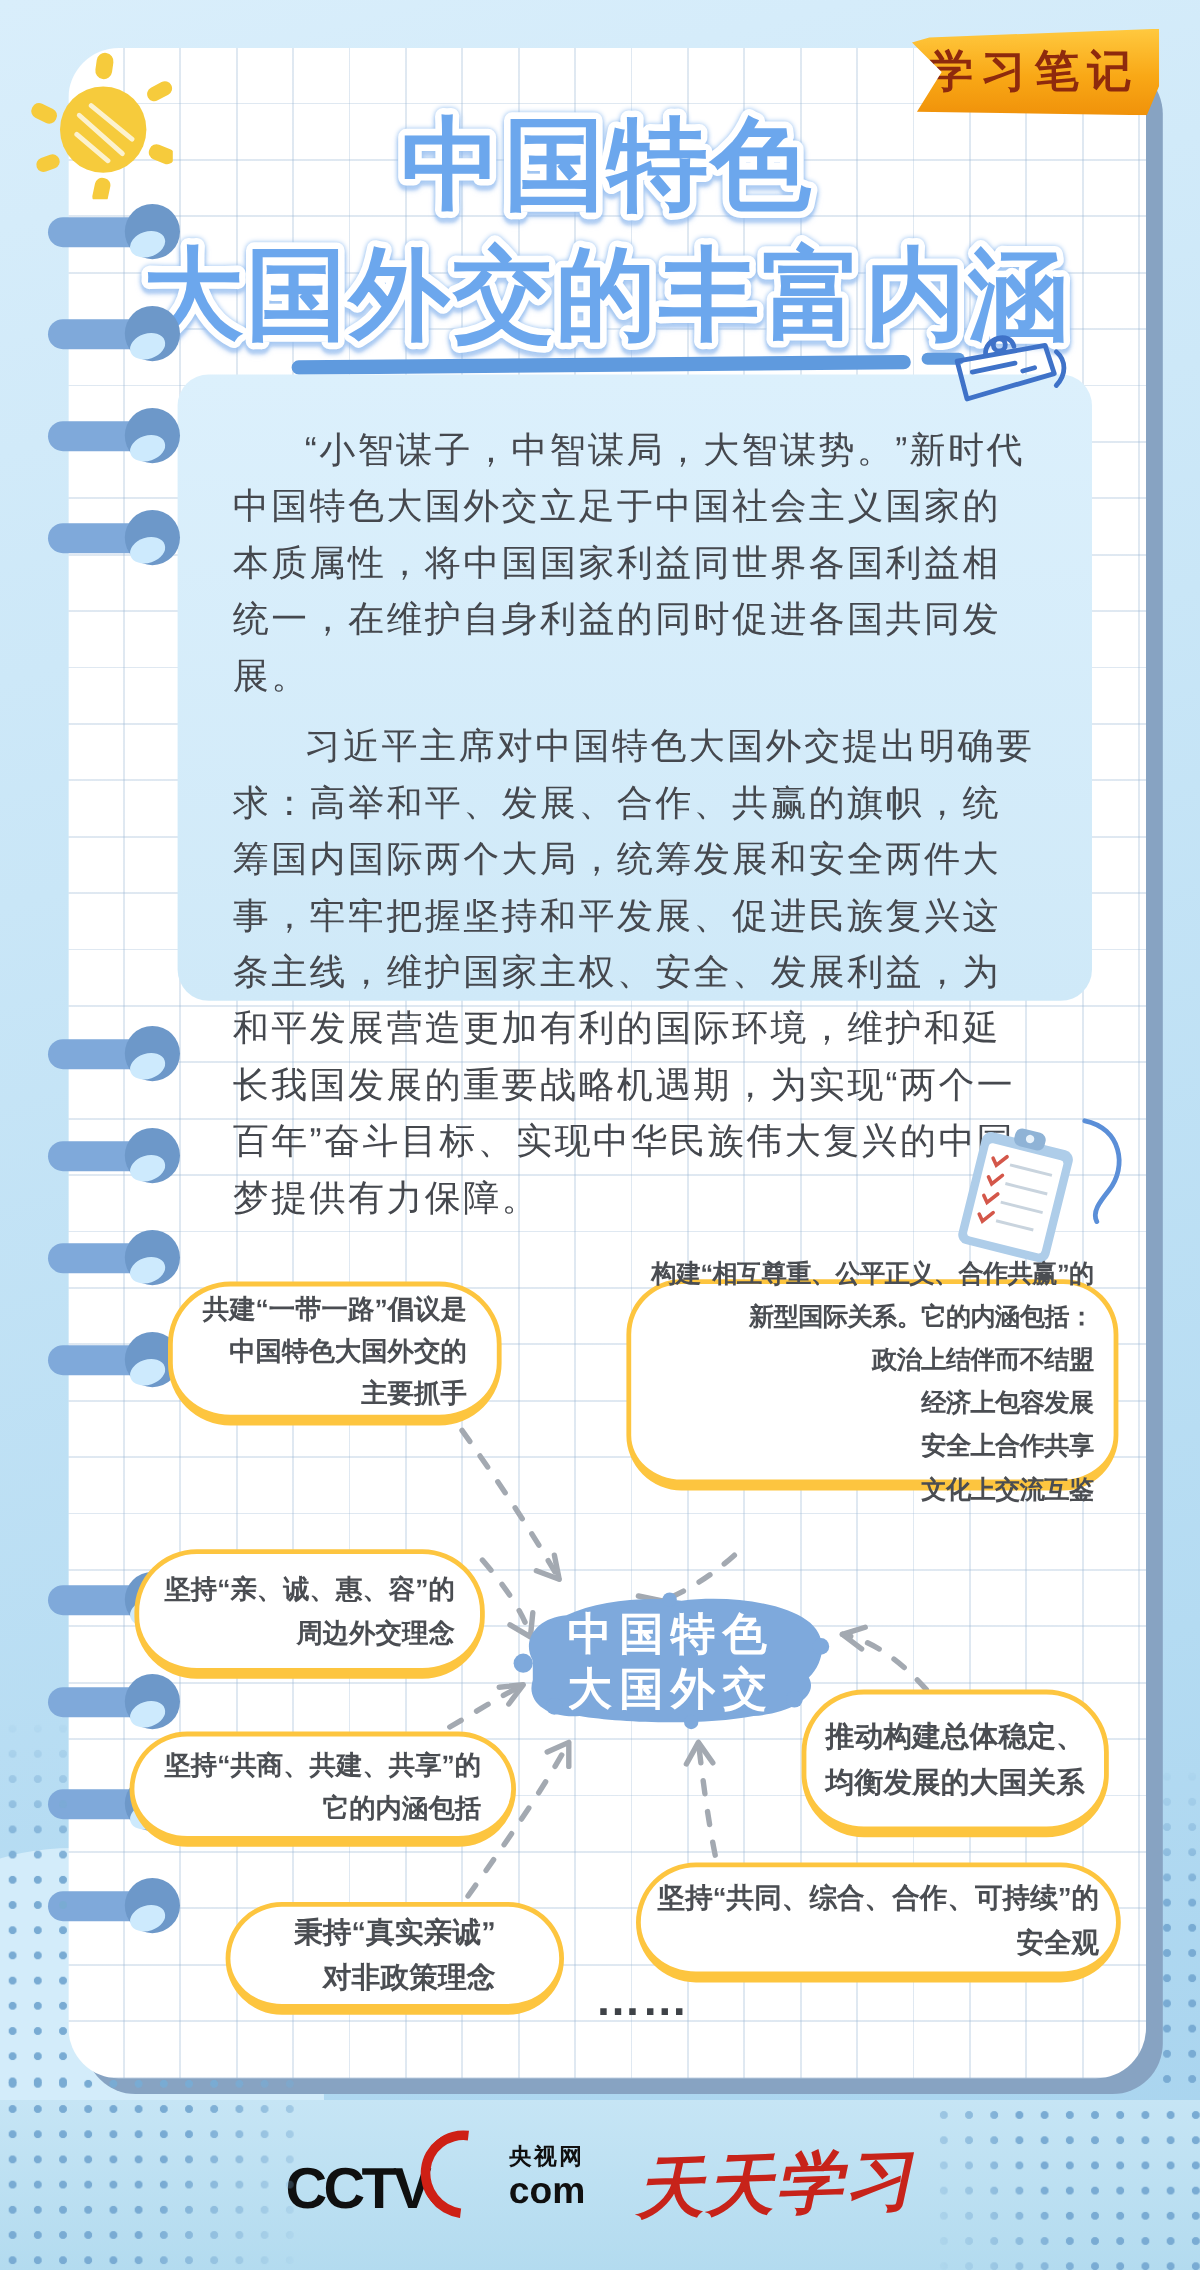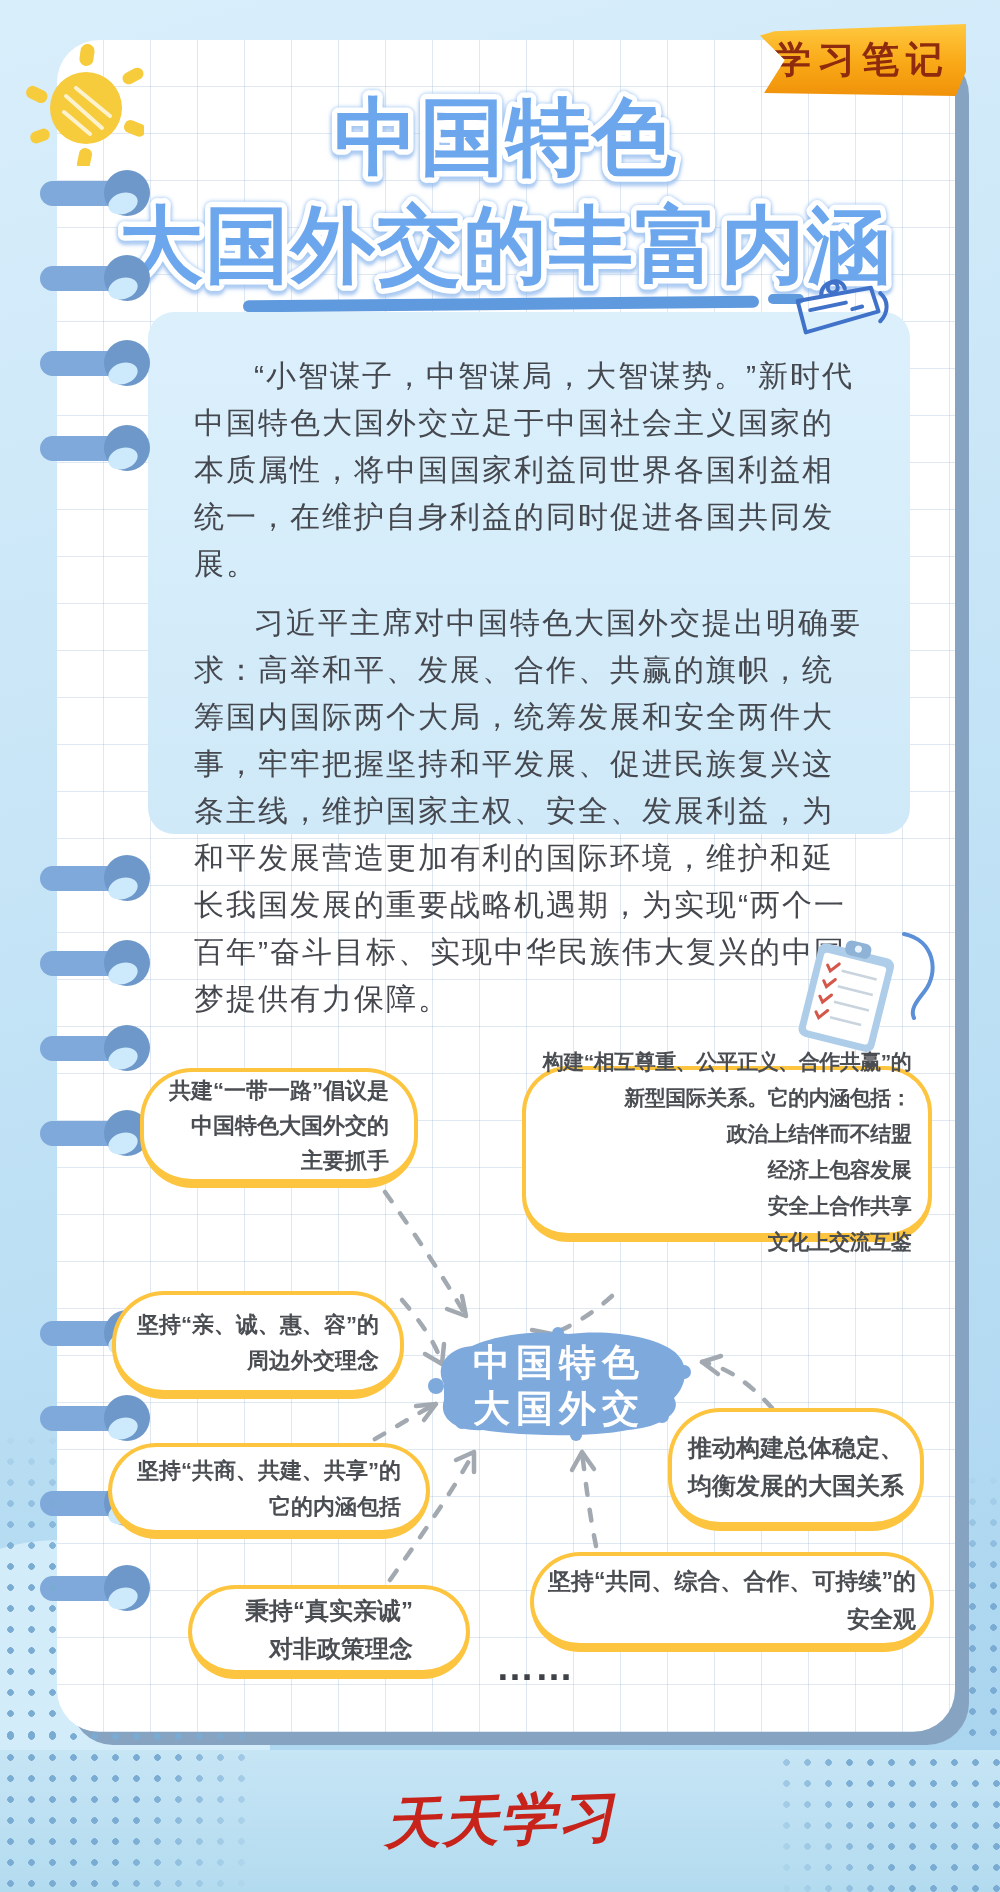--- a/index.html
+++ b/index.html
@@ -291,20 +291,26 @@
 安全观</span>
   </div>
   <div class="bubble b-f">
     <span>秉持“真实亲诚”
 对非政策理念</span>
   </div>
 
   <div class="ellipsis">……</div>
 
   <div class="footer">
+    <div class="cctv">
+      <span class="word">CCTV</span>
+      <span class="swoosh"></span>
+      <span class="cn">央视网</span>
+      <span class="com">com</span>
+    </div>
     <div class="brand">天天学习</div>
   </div>
 
   <div class="dots dots-bl1"></div>
   <div class="dots dots-bl2"></div>
   <div class="dots dots-br1"></div>
   <div class="dots dots-br2"></div>
 
 </div>
 

